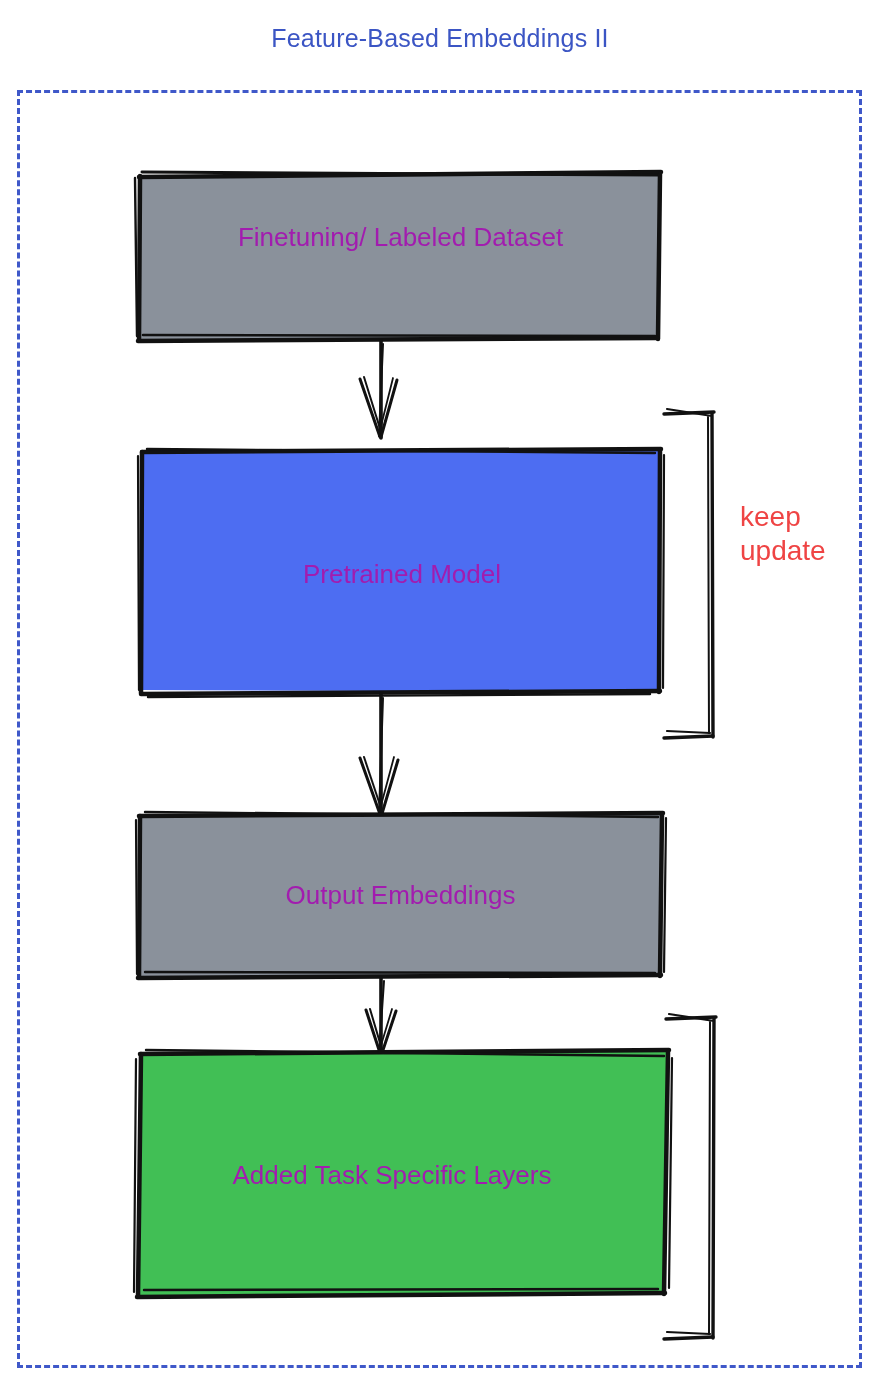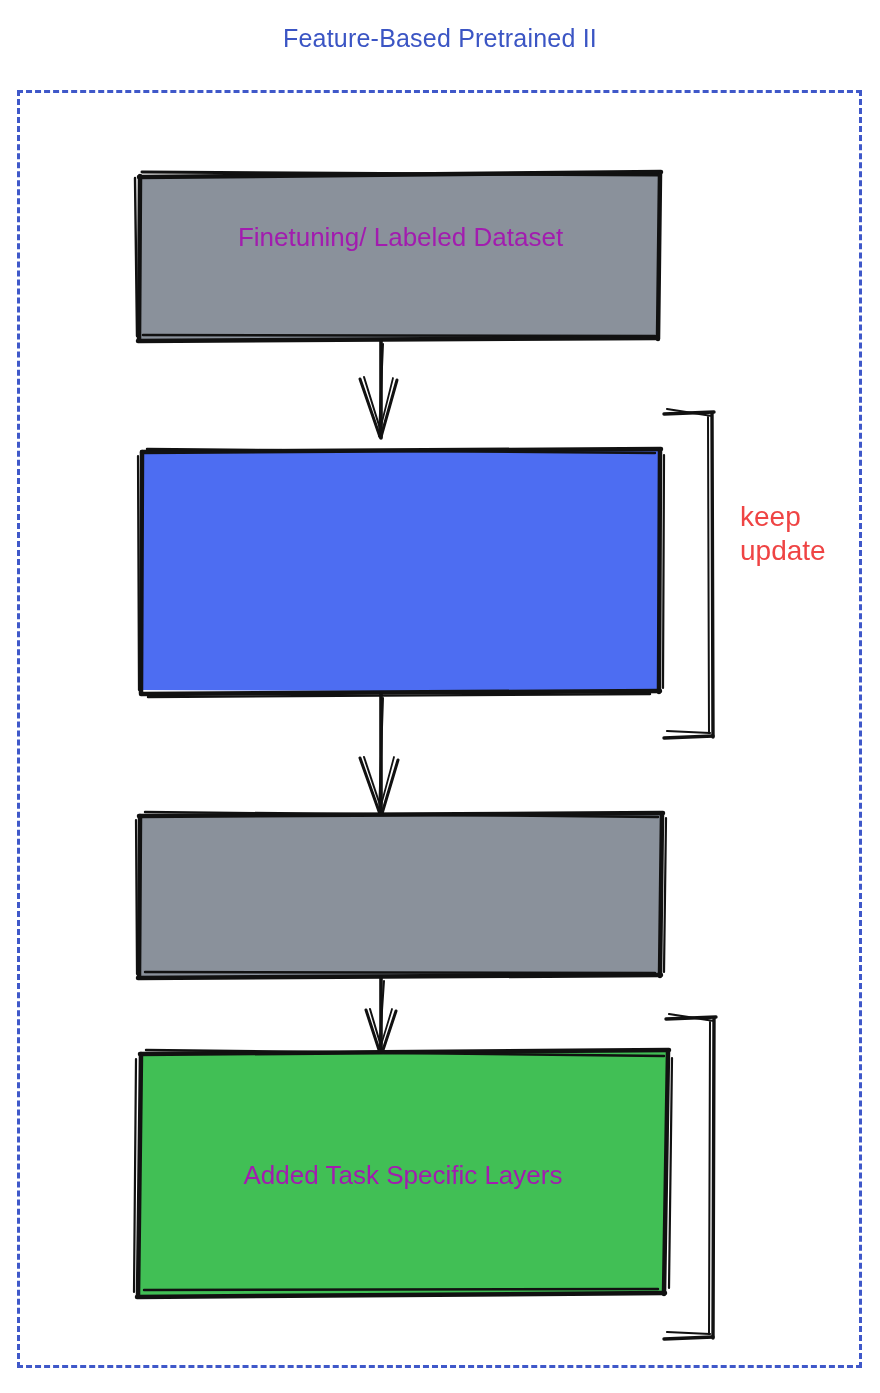--- a/index.html
+++ b/index.html
@@ -62,21 +62,21 @@
     line-height: 1.2;
     font-family: "Liberation Sans", sans-serif;
     text-align: left;
   }
 </style>
 </head>
 <body>
 
 <div id="canvas">
 
-  <div id="diagram-title">Feature-Based Pretrained II</div>
+  <div id="diagram-title">Feature-Based Embeddings II</div>
 
   <div id="outer-frame"></div>
 
   <svg class="svg-layer" viewBox="0 0 880 1393" xmlns="http://www.w3.org/2000/svg">
 
     <g>
       <polygon points="140,176 661,172 659,338 138,340" fill="#8a919b" stroke="none"></polygon>
       <path d="M139,177 L661,172" fill="none" stroke="#111111" stroke-width="4.5" stroke-linecap="round"></path>
       <path d="M142,172 L658,175" fill="none" stroke="#111111" stroke-width="3" stroke-linecap="round"></path>
       <path d="M660,174 L658,339" fill="none" stroke="#111111" stroke-width="4.5" stroke-linecap="round"></path>
@@ -164,23 +164,25 @@
       <path d="M714,1018 L713,1338" fill="none" stroke="#111111" stroke-width="3.4" stroke-linecap="round"></path>
       <path d="M710,1022 L709,1334" fill="none" stroke="#111111" stroke-width="2" stroke-linecap="round"></path>
       <path d="M713,1337 L664,1339" fill="none" stroke="#111111" stroke-width="3.4" stroke-linecap="round"></path>
       <path d="M710,1334 L667,1332" fill="none" stroke="#111111" stroke-width="2.2" stroke-linecap="round"></path>
     </g>
 
   </svg>
 
   <div class="node-label" style="left:140px; top:222px; width:521px;">Finetuning/ Labeled Dataset</div>
 
+  <div class="node-label" style="left:143px; top:559px; width:518px;">Pretrained Model</div>
 
+  <div class="node-label" style="left:140px; top:880px; width:521px;">Output Embeddings</div>
 
-  <div class="node-label" style="left:141px; top:1160px; width:524px;">Added Task Specific Layers</div>
+  <div class="node-label" style="left:130px; top:1160px; width:524px;">Added Task Specific Layers</div>
 
   <div class="bracket-label" style="left:740px; top:500px;">
     <div>keep</div>
     <div>update</div>
   </div>
 
 
 </div>
 
 </body></html>

